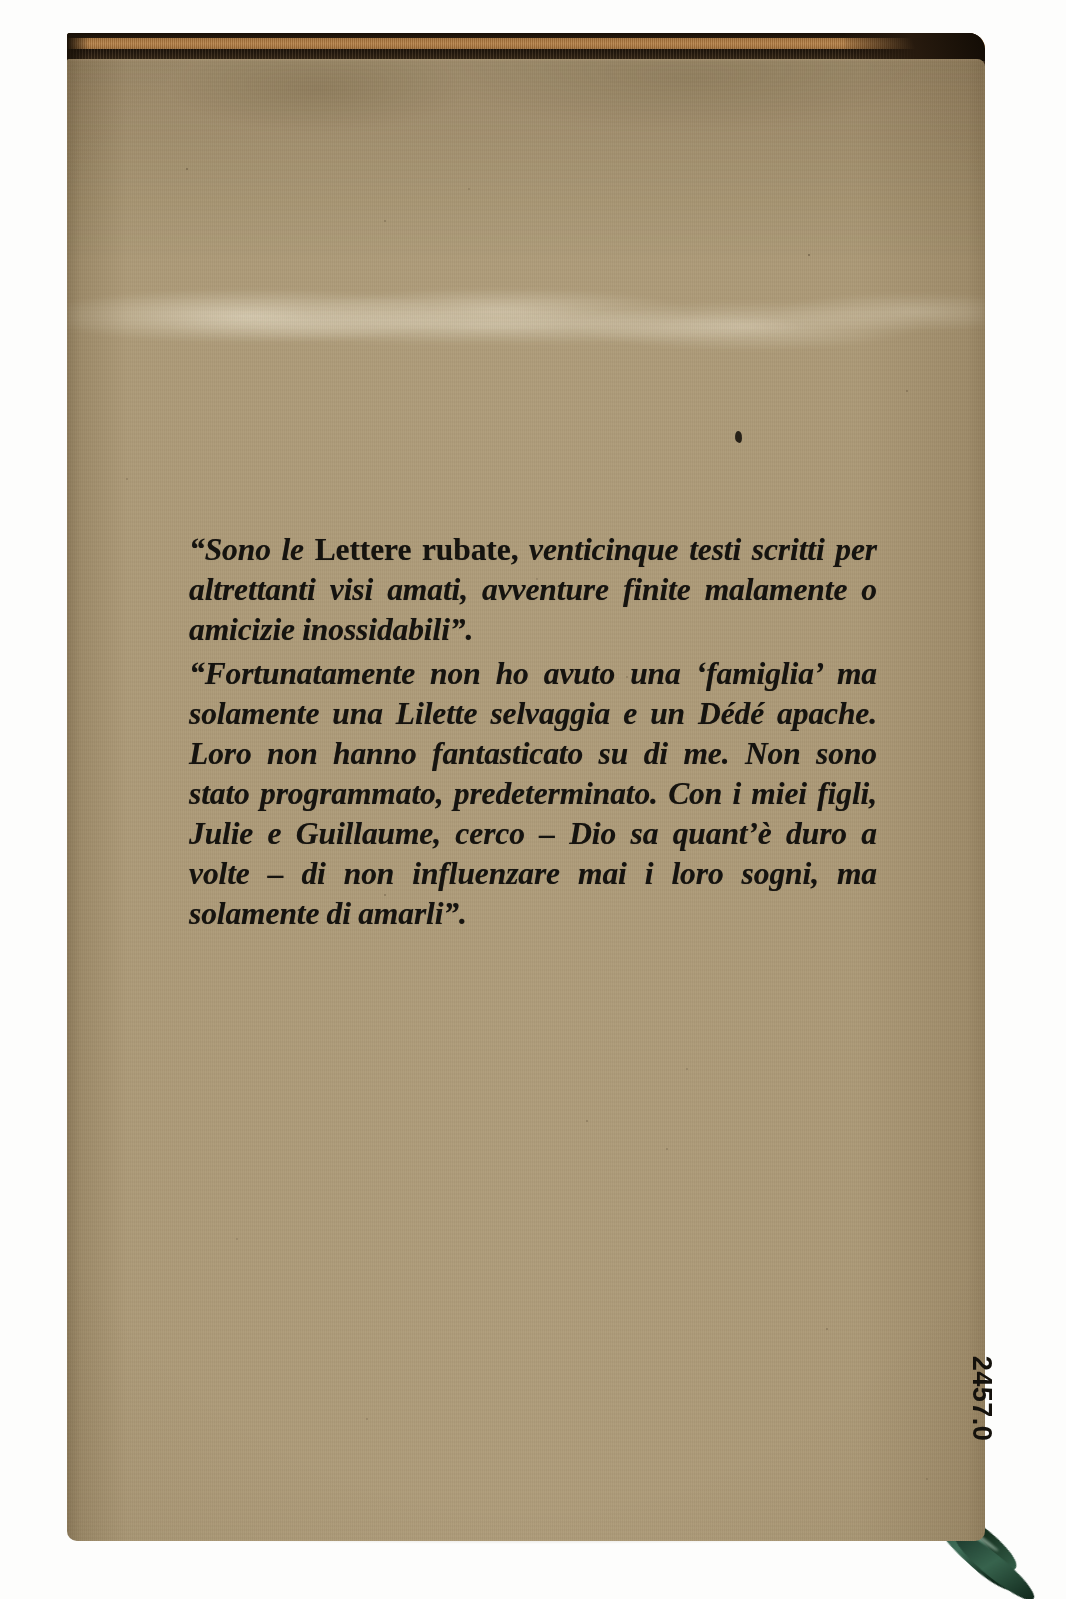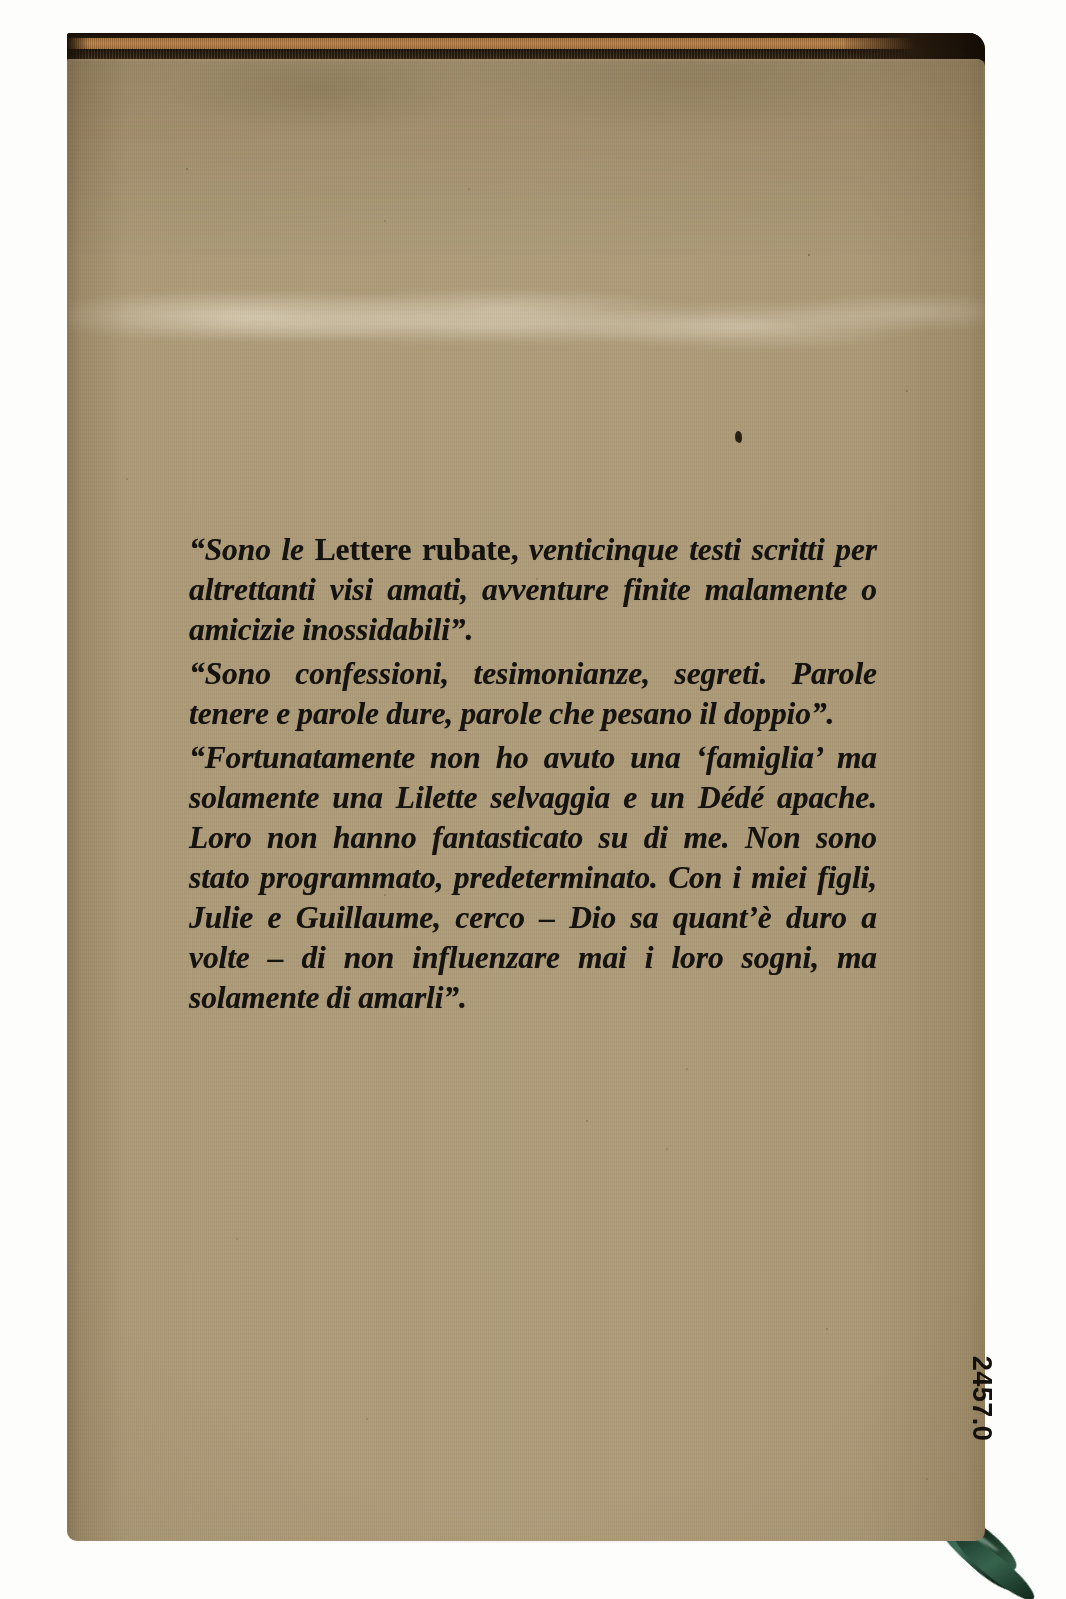--- a/index.html
+++ b/index.html
@@ -366,21 +366,20 @@
       <div class="sideshade"></div>
       <div class="vignette"></div>
     </div>
 
     <div id="stain"></div>
 
     <div id="blurb">
 
       <p><span>“Sono le </span><span class="roman">Lettere rubate,</span><span> venticinque testi scritti per altrettanti visi amati, avventure finite malamente o amicizie inossidabili”.</span></p>
 
-      <p><span>“Sono confessioni, tesimonianze, segreti. Parole tenere e parole dure, parole che pesano il doppio”.</span></p>
 
       <p><span>“Fortunatamente non ho avuto una ‘famiglia’ ma solamente una Lilette selvaggia e un Dédé apache. Loro non hanno fantasticato su di me. Non sono stato programmato, predeterminato. Con i miei figli, Julie e Guillaume, cerco – Dio sa quant’è duro a volte – di non influenzare mai i loro sogni, ma solamente di amarli”.</span></p>
 
     </div>
 
     <div id="catnum">
       <span>2457.0</span>
     </div>
 
   </div>

